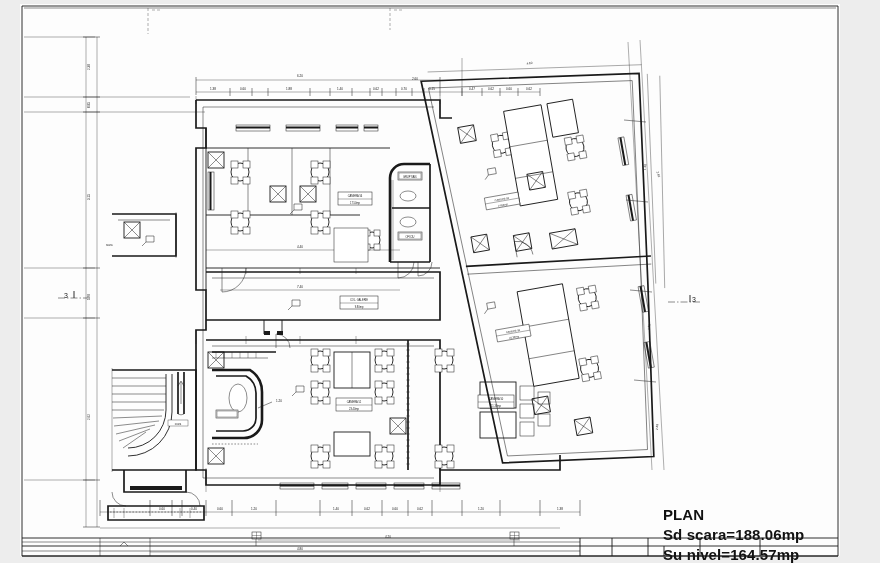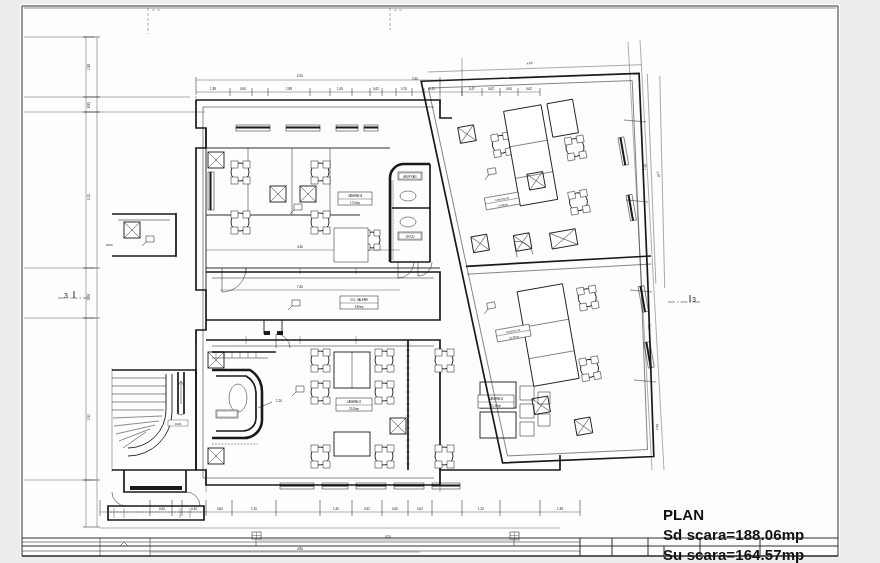--- a/index.html
+++ b/index.html
@@ -785,21 +785,21 @@
       <path d="M246,336 L246,344"></path>
       <path d="M300,336 L300,344"></path>
       <path d="M356,336 L356,344"></path>
     </g>
 
   </svg>
 
   <div id="titleblock">
     <div class="tb-line">PLAN</div>
     <div class="tb-line">Sd scara=188.06mp</div>
-    <div class="tb-line">Su scara=164.57mp</div>
+    <div class="tb-line">Su nivel=164.57mp</div>
   </div>
 
   <svg class="draw" viewBox="0 0 880 563">
     <g class="ln w-med">
       <path d="M22,538 L838,538"></path>
       <path d="M22,546 L838,546"></path>
       <path d="M22,556 L838,556"></path>
       <path d="M580,538 L580,556"></path>
       <path d="M612,538 L612,556"></path>
       <path d="M648,538 L648,556"></path>

